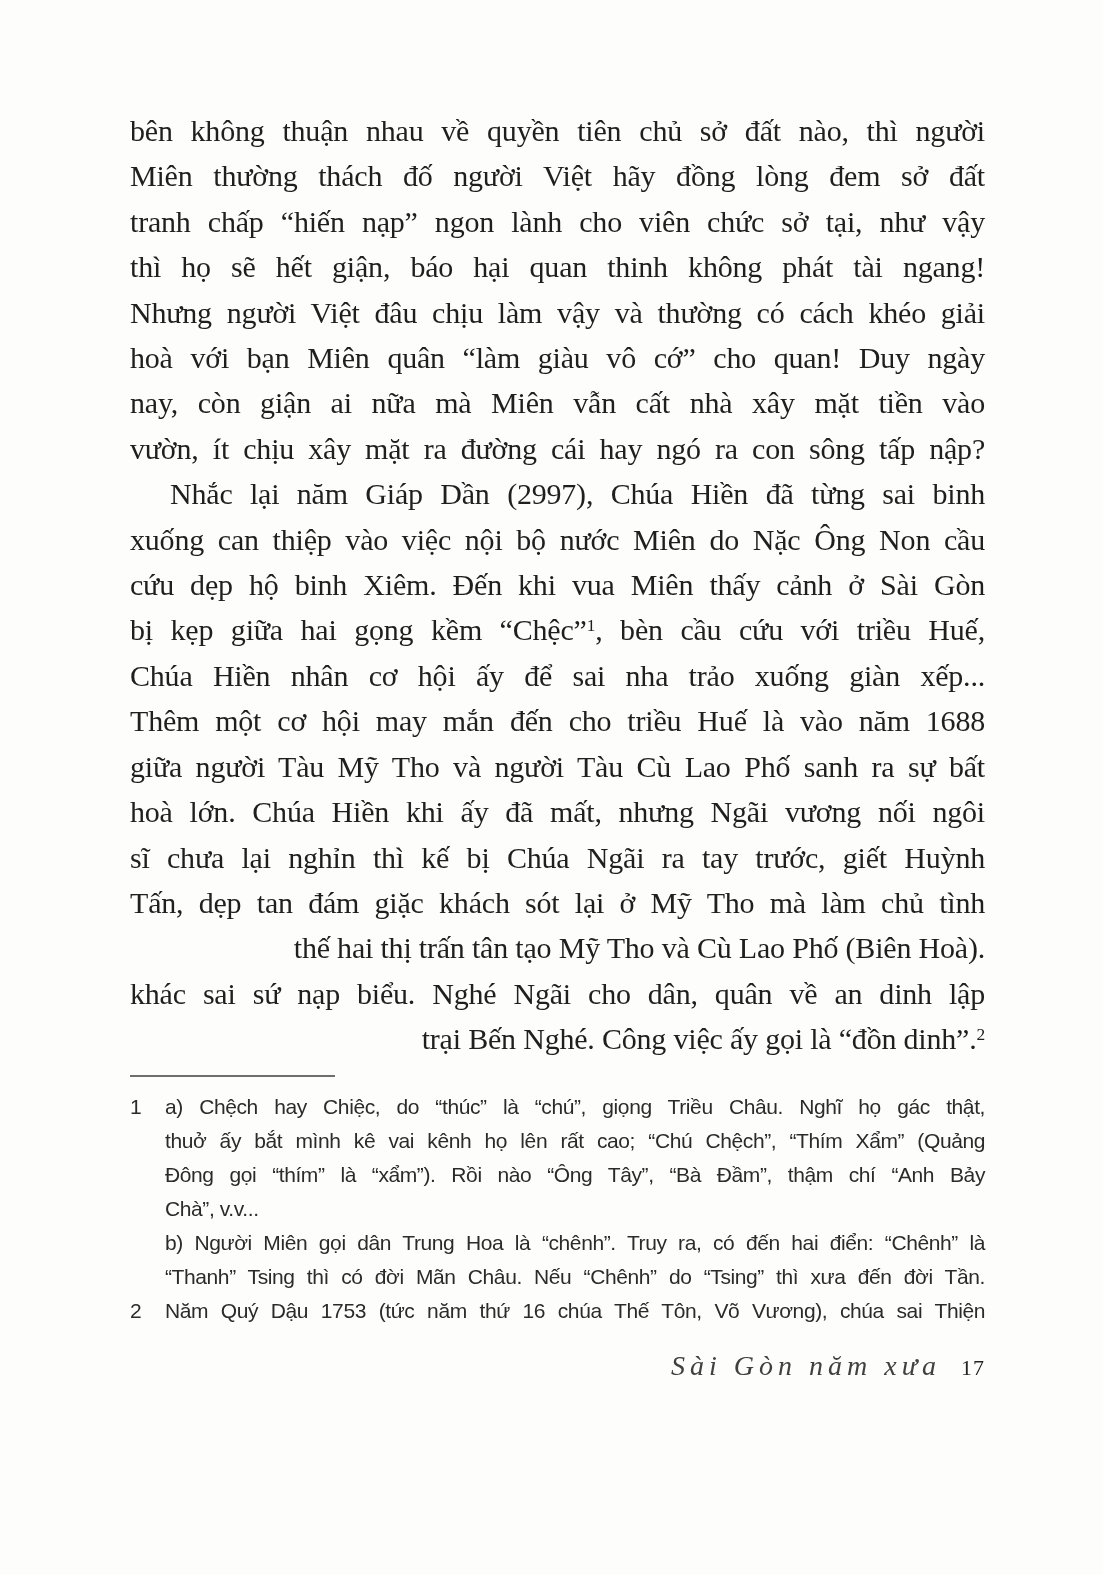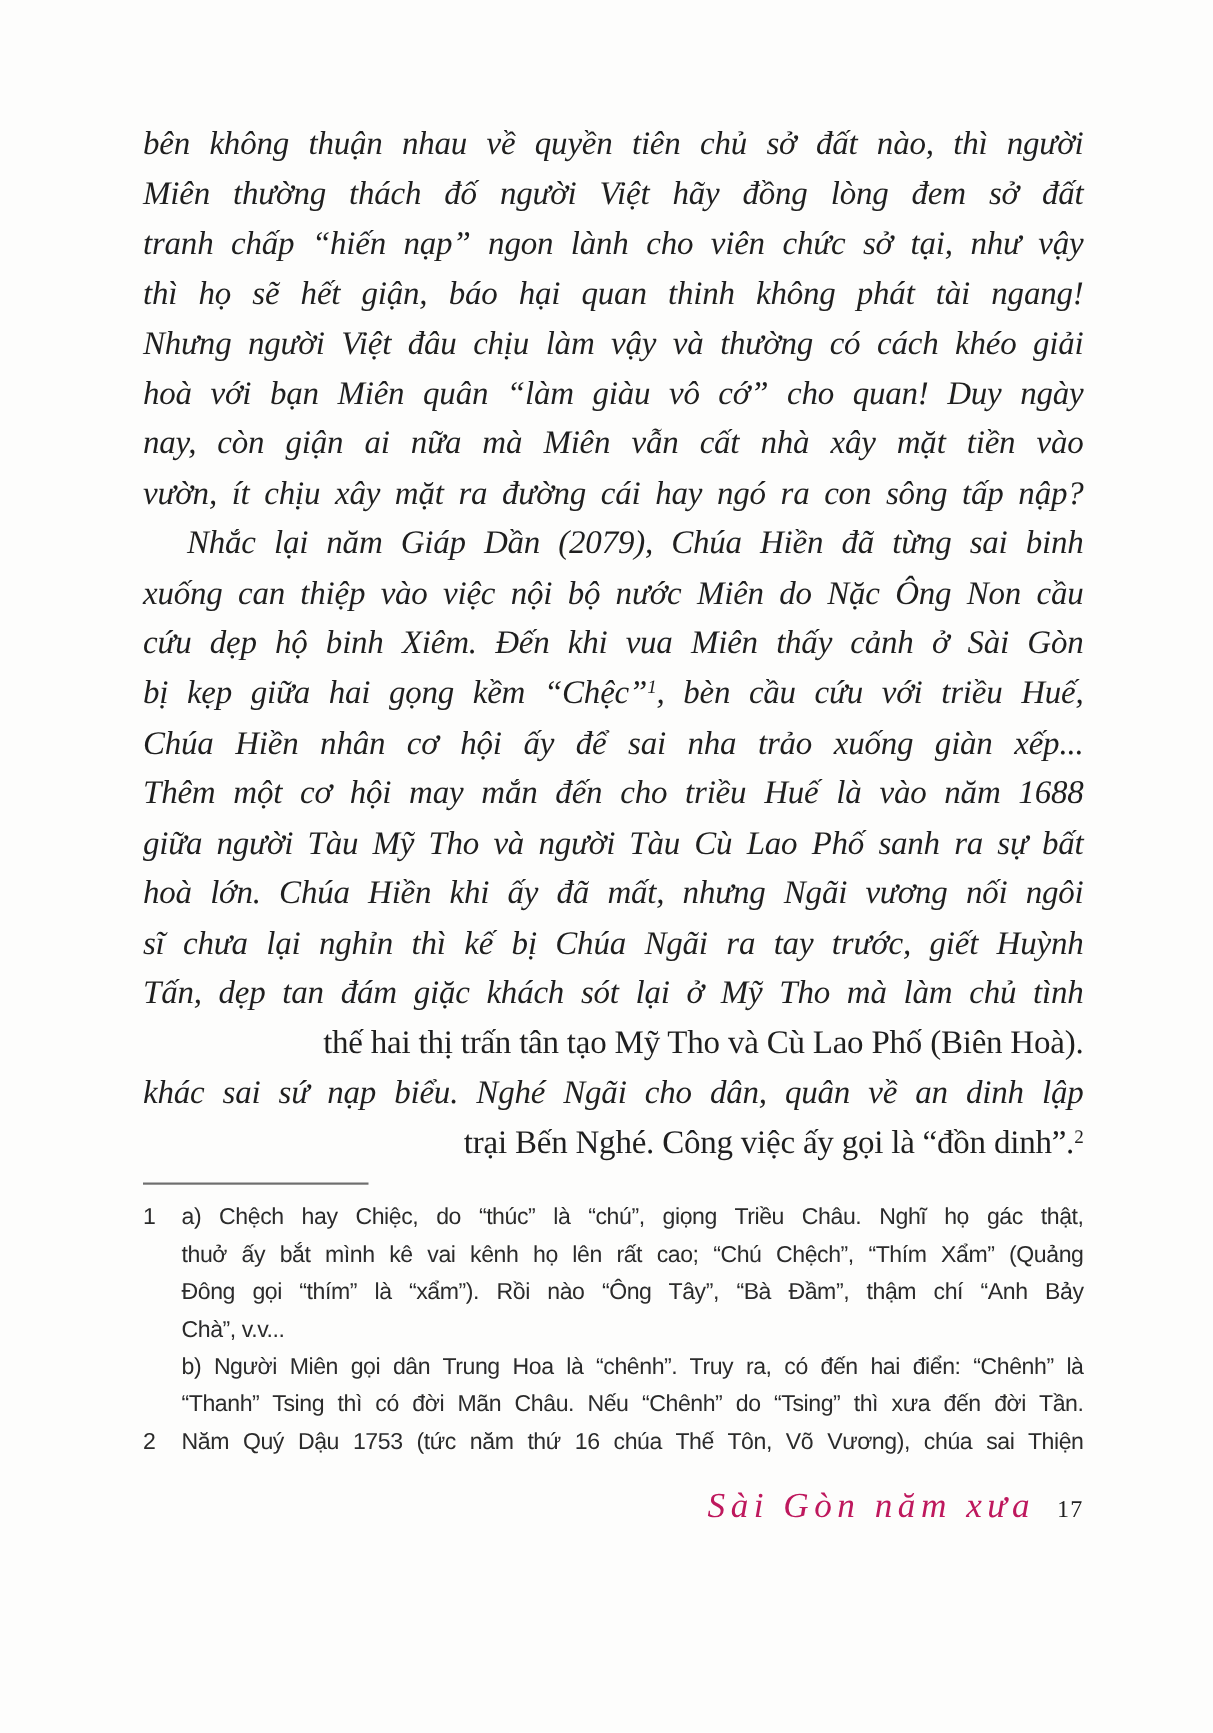--- a/index.html
+++ b/index.html
@@ -19,21 +19,20 @@
   .line {
     font-size: 30px;
     line-height: 45.4px;
     letter-spacing: -0.2px;
     text-align: right;
     white-space: normal;
   }
   .line.j {
     text-align: justify;
     text-align-last: justify;
-    font-style: italic;
   }
   .line.indent { padding-left: 40px; }
   sup {
     font-size: 0.58em;
     line-height: 0;
     vertical-align: baseline;
     position: relative;
     top: -0.55em;
   }
   .footnote-rule {
@@ -61,23 +60,23 @@
   }
   .page-footer {
     width: 855px;
     margin-top: 22px;
     display: flex;
     justify-content: flex-end;
     align-items: baseline;
   }
   .book-title {
     font-style: italic;
-    font-size: 32px;
+    font-size: 28px;
     letter-spacing: 5px;
-    color: #be185d;
+    color: #404040;
   }
   .page-number {
     font-size: 22px;
     margin-left: 20px;
     letter-spacing: 1px;
     color: #222222;
   }
 </style>
 </head>
 <body>
@@ -88,21 +87,21 @@
         <div class="line j">bên không thuận nhau về quyền tiên chủ sở đất nào, thì người</div>
         <div class="line j">Miên thường thách đố người Việt hãy đồng lòng đem sở đất</div>
         <div class="line j">tranh chấp “hiến nạp” ngon lành cho viên chức sở tại, như vậy</div>
         <div class="line j">thì họ sẽ hết giận, báo hại quan thinh không phát tài ngang!</div>
         <div class="line j">Nhưng người Việt đâu chịu làm vậy và thường có cách khéo giải</div>
         <div class="line j">hoà với bạn Miên quân “làm giàu vô cớ” cho quan! Duy ngày</div>
         <div class="line j">nay, còn giận ai nữa mà Miên vẫn cất nhà xây mặt tiền vào</div>
         <div class="line j">vườn, ít chịu xây mặt ra đường cái hay ngó ra con sông tấp nập?</div>
       </div>
       <div class="para">
-        <div class="line j indent">Nhắc lại năm Giáp Dần (2079), Chúa Hiền đã từng sai binh</div>
+        <div class="line j indent">Nhắc lại năm Giáp Dần (2997), Chúa Hiền đã từng sai binh</div>
         <div class="line j">xuống can thiệp vào việc nội bộ nước Miên do Nặc Ông Non cầu</div>
         <div class="line j">cứu dẹp hộ binh Xiêm. Đến khi vua Miên thấy cảnh ở Sài Gòn</div>
         <div class="line j">bị kẹp giữa hai gọng kềm “Chệc”<sup>1</sup>, bèn cầu cứu với triều Huế,</div>
         <div class="line j">Chúa Hiền nhân cơ hội ấy để sai nha trảo xuống giàn xếp...</div>
         <div class="line j">Thêm một cơ hội may mắn đến cho triều Huế là vào năm 1688</div>
         <div class="line j">giữa người Tàu Mỹ Tho và người Tàu Cù Lao Phố sanh ra sự bất</div>
         <div class="line j">hoà lớn. Chúa Hiền khi ấy đã mất, nhưng Ngãi vương nối ngôi</div>
         <div class="line j">sĩ chưa lại nghỉn thì kế bị Chúa Ngãi ra tay trước, giết Huỳnh</div>
         <div class="line j">Tấn, dẹp tan đám giặc khách sót lại ở Mỹ Tho mà làm chủ tình</div>
         <div class="line">thế hai thị trấn tân tạo Mỹ Tho và Cù Lao Phố (Biên Hoà).</div>

